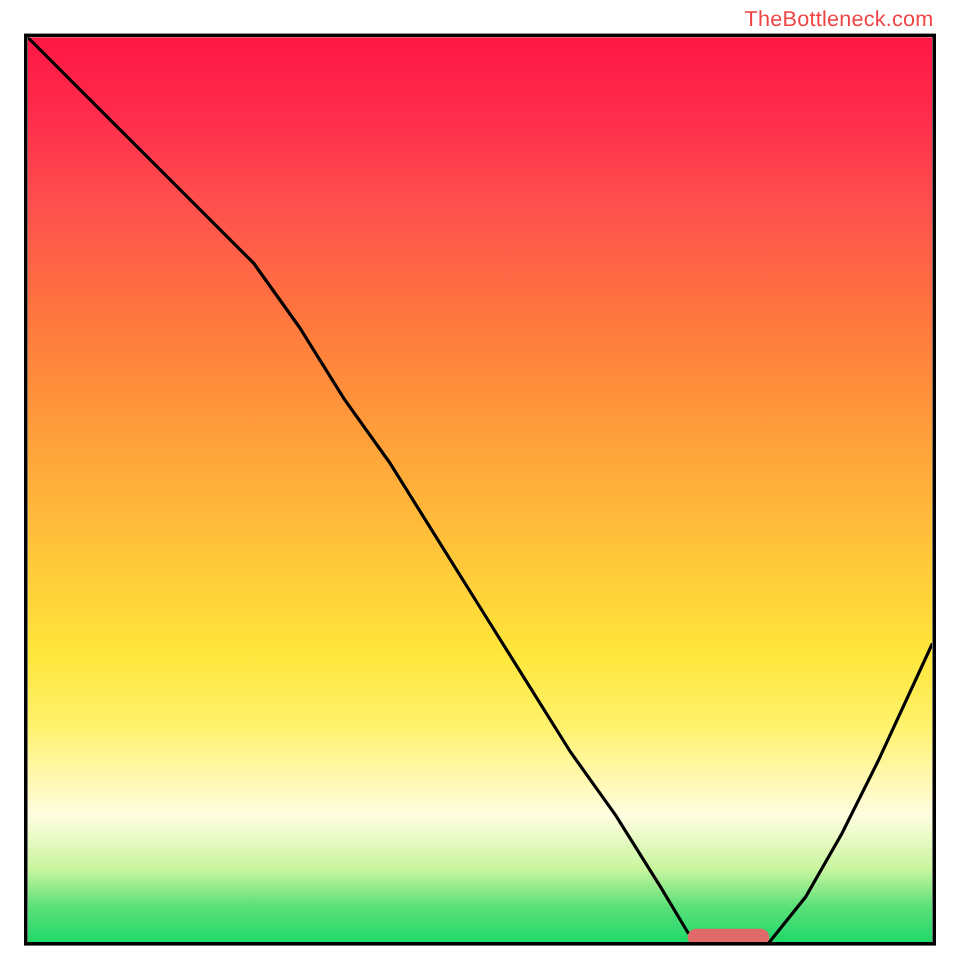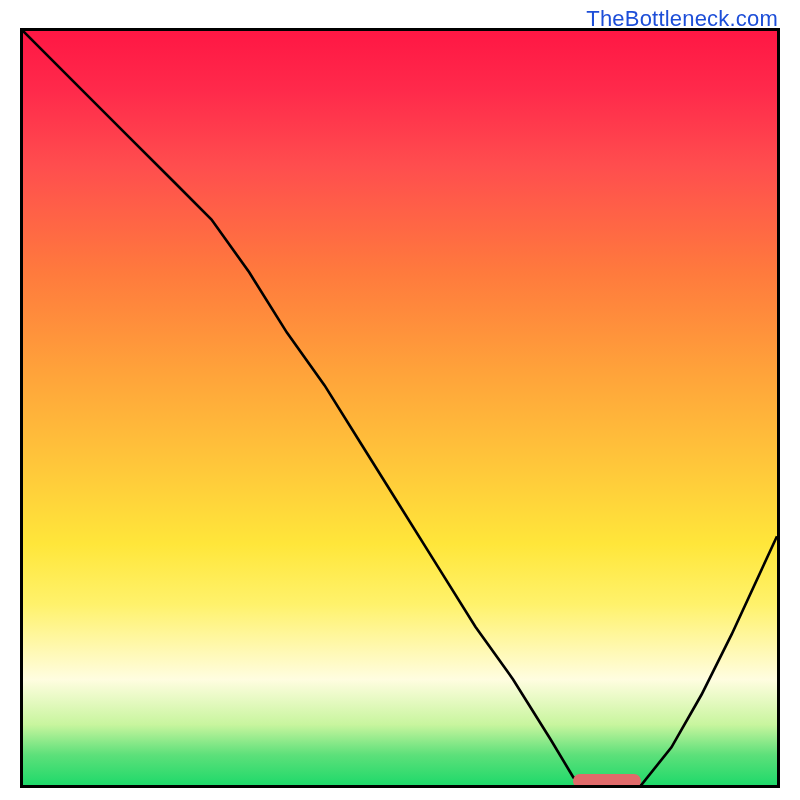--- a/index.html
+++ b/index.html
@@ -48,23 +48,23 @@
   .marker {
     position: absolute;
     height: 14px;
     border-radius: 7px;
     background: #e06a6a; 
   }
   .watermark {
     position: absolute;
     top: 6px;
     right: 22px;
-    font-size: 22px;
+    font-size: 18px;
     font-weight: 500;
-    color: #1d4ed8;
+    color: #ef4444;
     letter-spacing: 0.2px;
   }
 </style>
 </head>
 <body>
 
 <div class="watermark">TheBottleneck.com</div>
 
 <div class="chart-frame">
 

